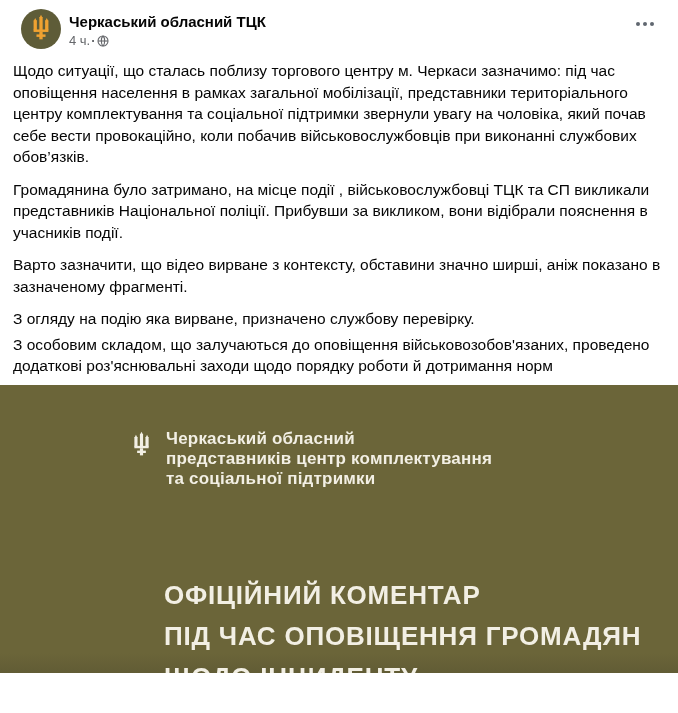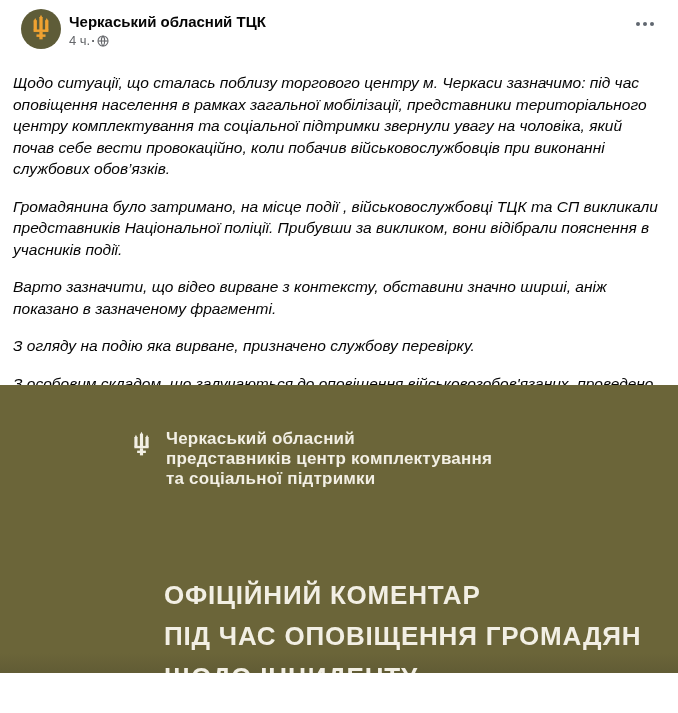--- a/index.html
+++ b/index.html
@@ -55,21 +55,21 @@
     width:4px;height:4px;border-radius:50%;
     background:#606770;display:block;
   }
   
   .post-text{
     padding:7px 16px 0 13px;
     font-size:15.5px;
     line-height:21.5px;
     color:var(--text_dark);
   }
-  .post-text p{margin:16px 0 11px 0;font-style:italic;}
+  .post-text p{margin:4px 0 11px 0;}
   .post-text p.tight{margin-bottom:0;}
   
   .post-image{
     position:absolute;
     left:0;top:385px;
     width:678px;height:288px;
     background:linear-gradient(180deg,var(--olive) 0%,var(--olive) 93%,var(--olive_dark) 100%);
     cursor:pointer;
     overflow:hidden;
   }

